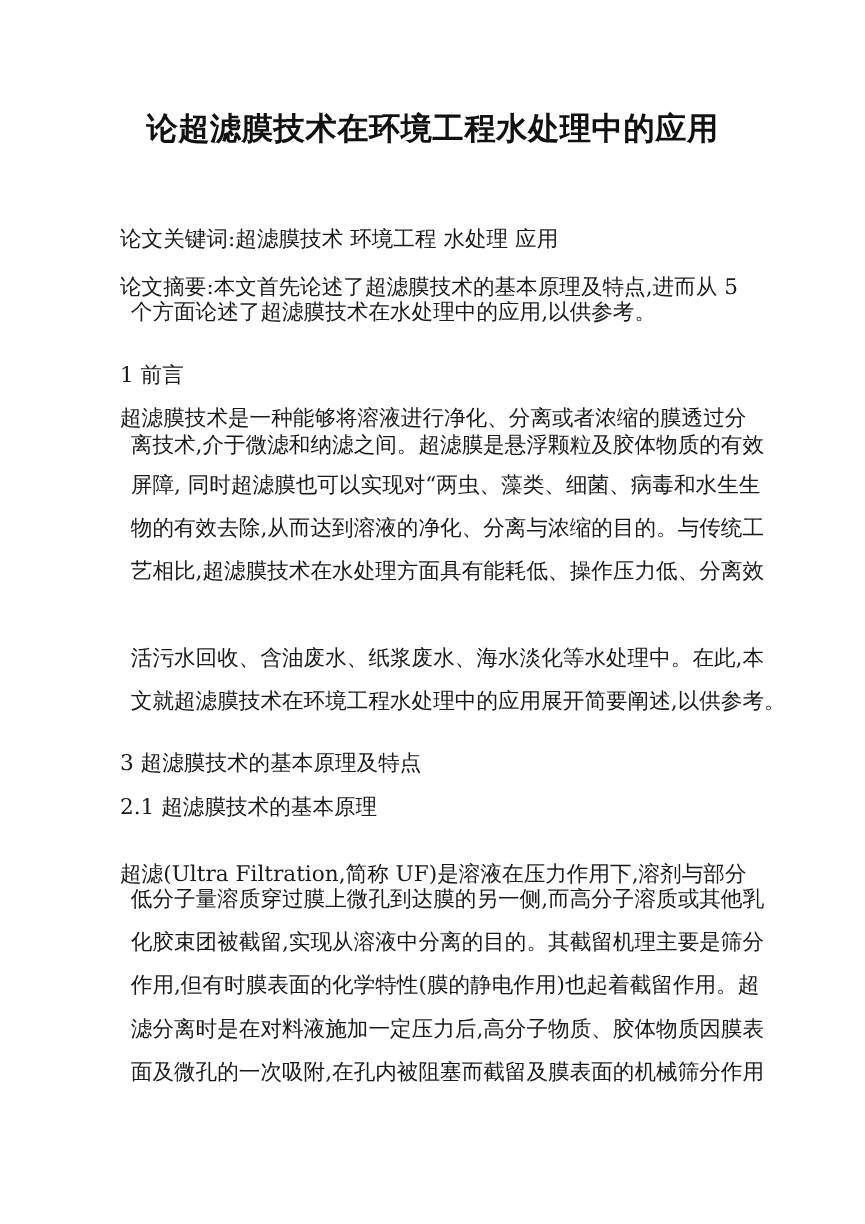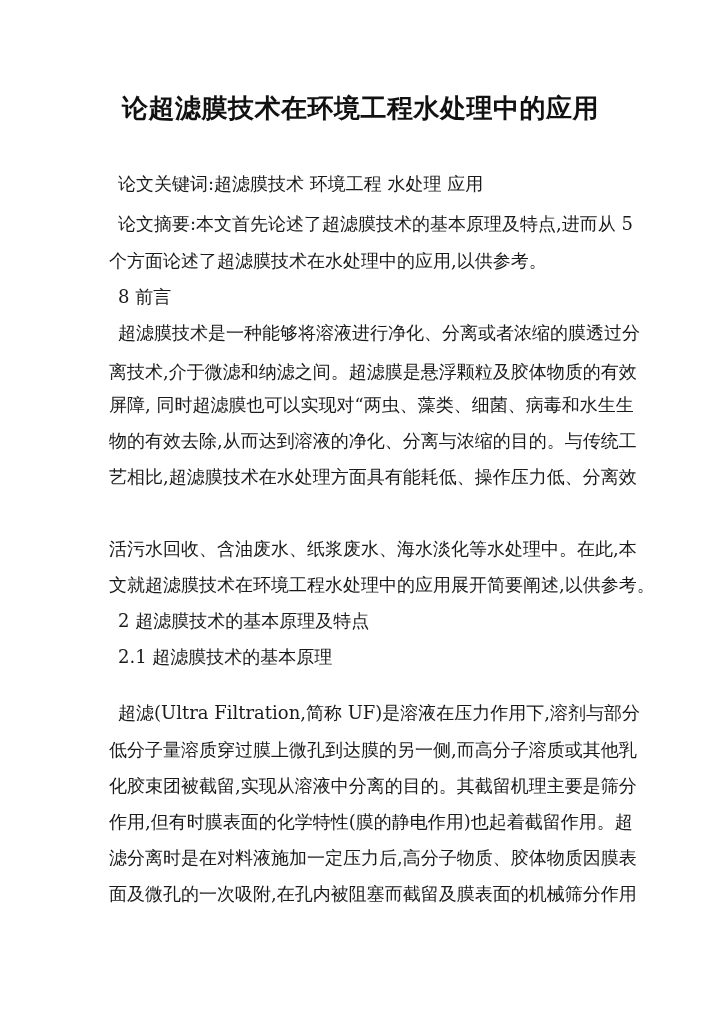--- a/index.html
+++ b/index.html
@@ -36,41 +36,42 @@
     }
     .line {
       position: absolute;
       left: 109px;
       white-space: nowrap;
       font-size: 18px;
       line-height: 24px;
       color: #1a1a1a;
     }
     .indent {
-      left: 118px;
+      left: 100px;
+      margin-top: 16px;
     }
   </style>
 </head>
 <body>
 
 <div class="page">
   <div class="title">论超滤膜技术在环境工程水处理中的应用</div>
 
   <div class="line indent" style="top:172px">论文关键词:超滤膜技术 环境工程 水处理 应用</div>
   <div class="line indent" style="top:212px">论文摘要:本文首先论述了超滤膜技术的基本原理及特点,进而从 5</div>
   <div class="line" style="top:249px">个方面论述了超滤膜技术在水处理中的应用,以供参考。</div>
-  <div class="line indent" style="top:285px">8 前言</div>
+  <div class="line indent" style="top:285px">1 前言</div>
   <div class="line indent" style="top:321px">超滤膜技术是一种能够将溶液进行净化、分离或者浓缩的膜透过分</div>
   <div class="line" style="top:360px">离技术,介于微滤和纳滤之间。超滤膜是悬浮颗粒及胶体物质的有效</div>
   <div class="line" style="top:393px">屏障, 同时超滤膜也可以实现对“两虫、藻类、细菌、病毒和水生生</div>
   <div class="line" style="top:465px">艺相比,超滤膜技术在水处理方面具有能耗低、操作压力低、分离效</div>
   <div class="line" style="top:429px">物的有效去除,从而达到溶液的净化、分离与浓缩的目的。与传统工</div>
   <div class="line" style="top:537px">活污水回收、含油废水、纸浆废水、海水淡化等水处理中。在此,本</div>
   <div class="line" style="top:573px">文就超滤膜技术在环境工程水处理中的应用展开简要阐述,以供参考。</div>
-  <div class="line indent" style="top:609px">2 超滤膜技术的基本原理及特点</div>
+  <div class="line indent" style="top:609px">3 超滤膜技术的基本原理及特点</div>
   <div class="line indent" style="top:645px">2.1 超滤膜技术的基本原理</div>
   <div class="line indent" style="top:701px">超滤(Ultra Filtration,简称 UF)是溶液在压力作用下,溶剂与部分</div>
   <div class="line" style="top:738px">低分子量溶质穿过膜上微孔到达膜的另一侧,而高分子溶质或其他乳</div>
   <div class="line" style="top:774px">化胶束团被截留,实现从溶液中分离的目的。其截留机理主要是筛分</div>
   <div class="line" style="top:846px">滤分离时是在对料液施加一定压力后,高分子物质、胶体物质因膜表</div>
   <div class="line" style="top:810px">作用,但有时膜表面的化学特性(膜的静电作用)也起着截留作用。超</div>
   <div class="line" style="top:882px">面及微孔的一次吸附,在孔内被阻塞而截留及膜表面的机械筛分作用</div>
 </div>
 
 </body></html>

